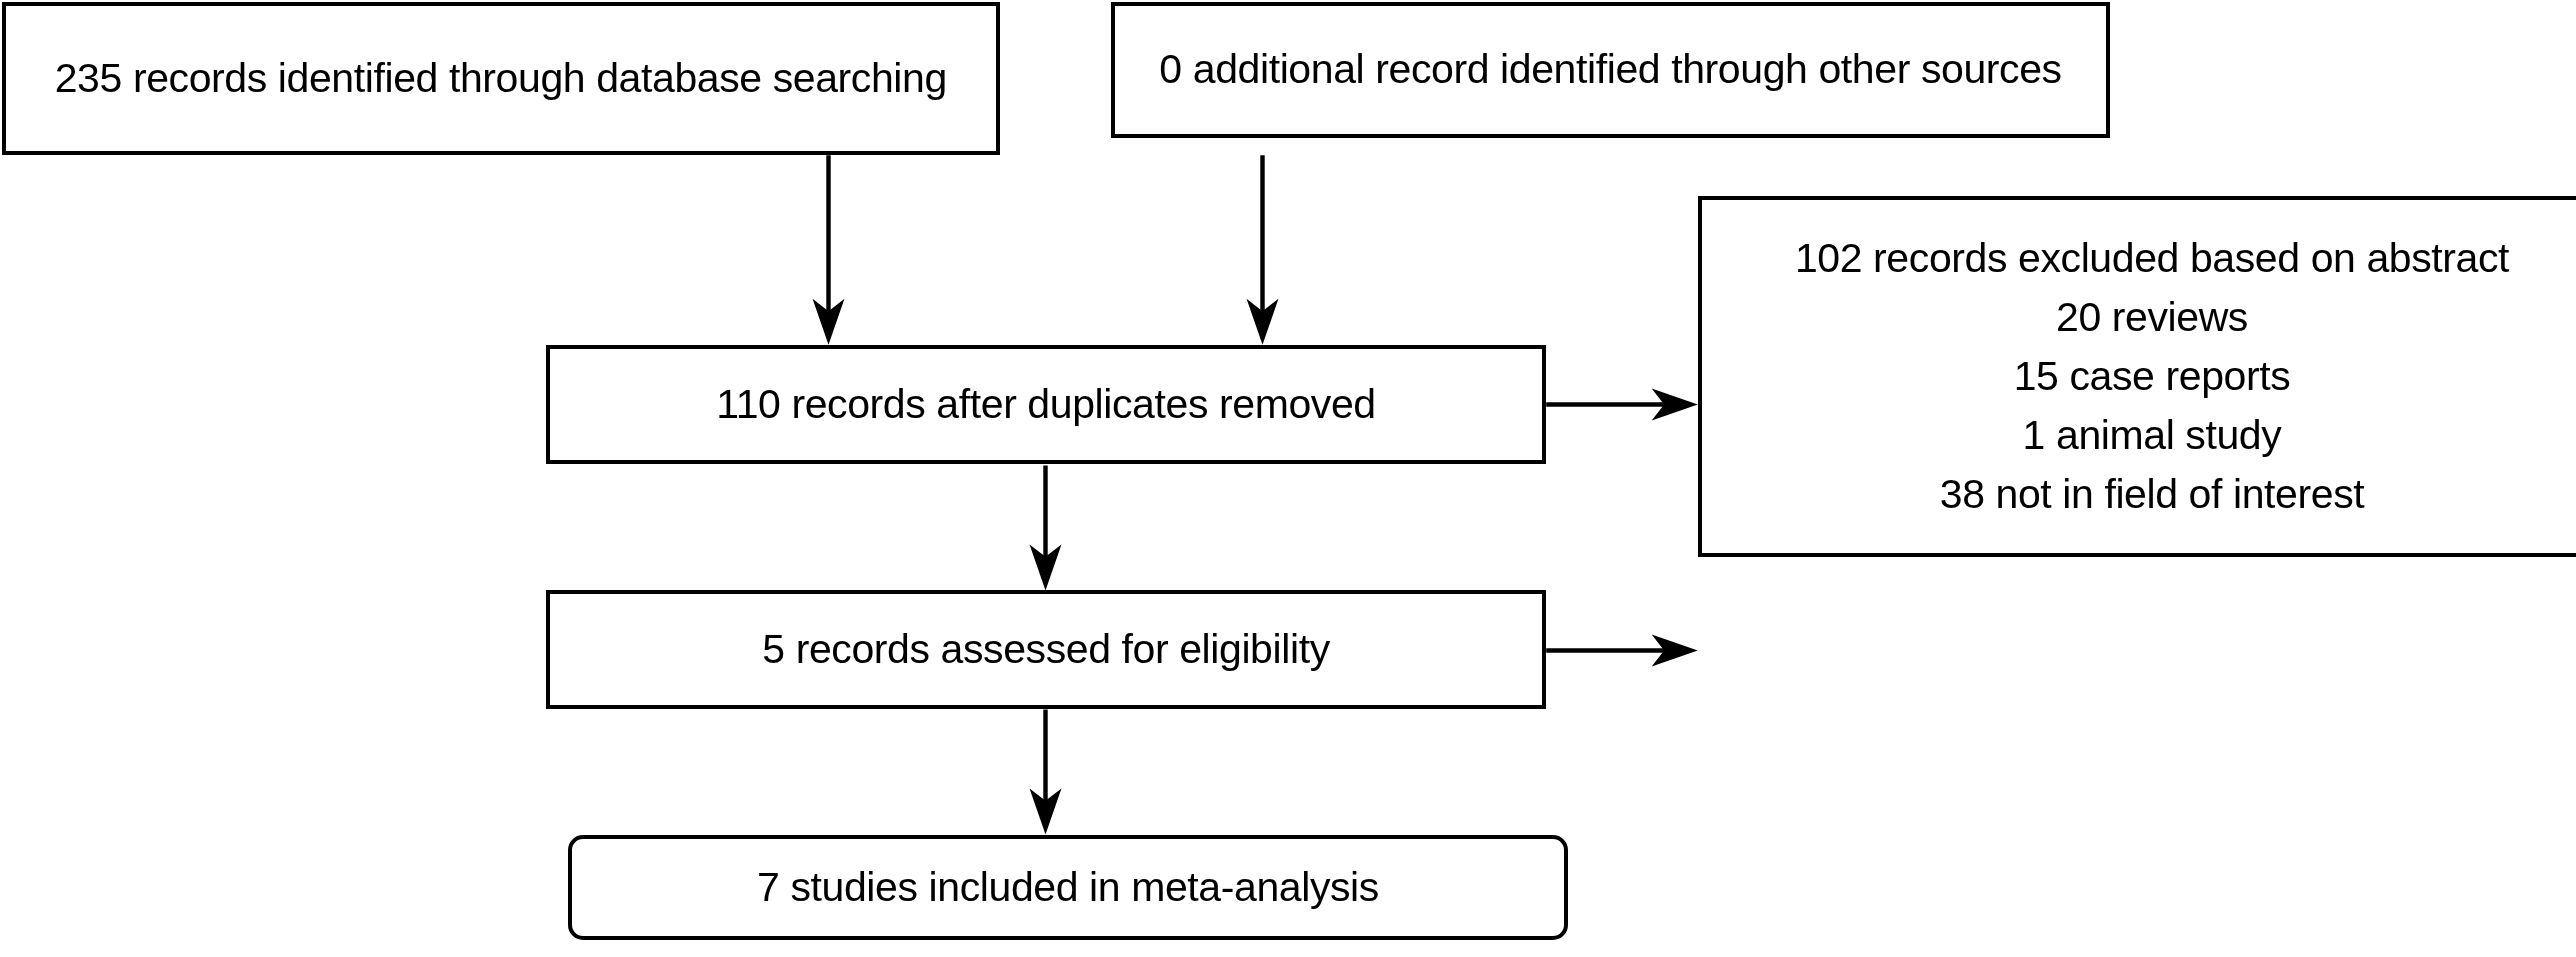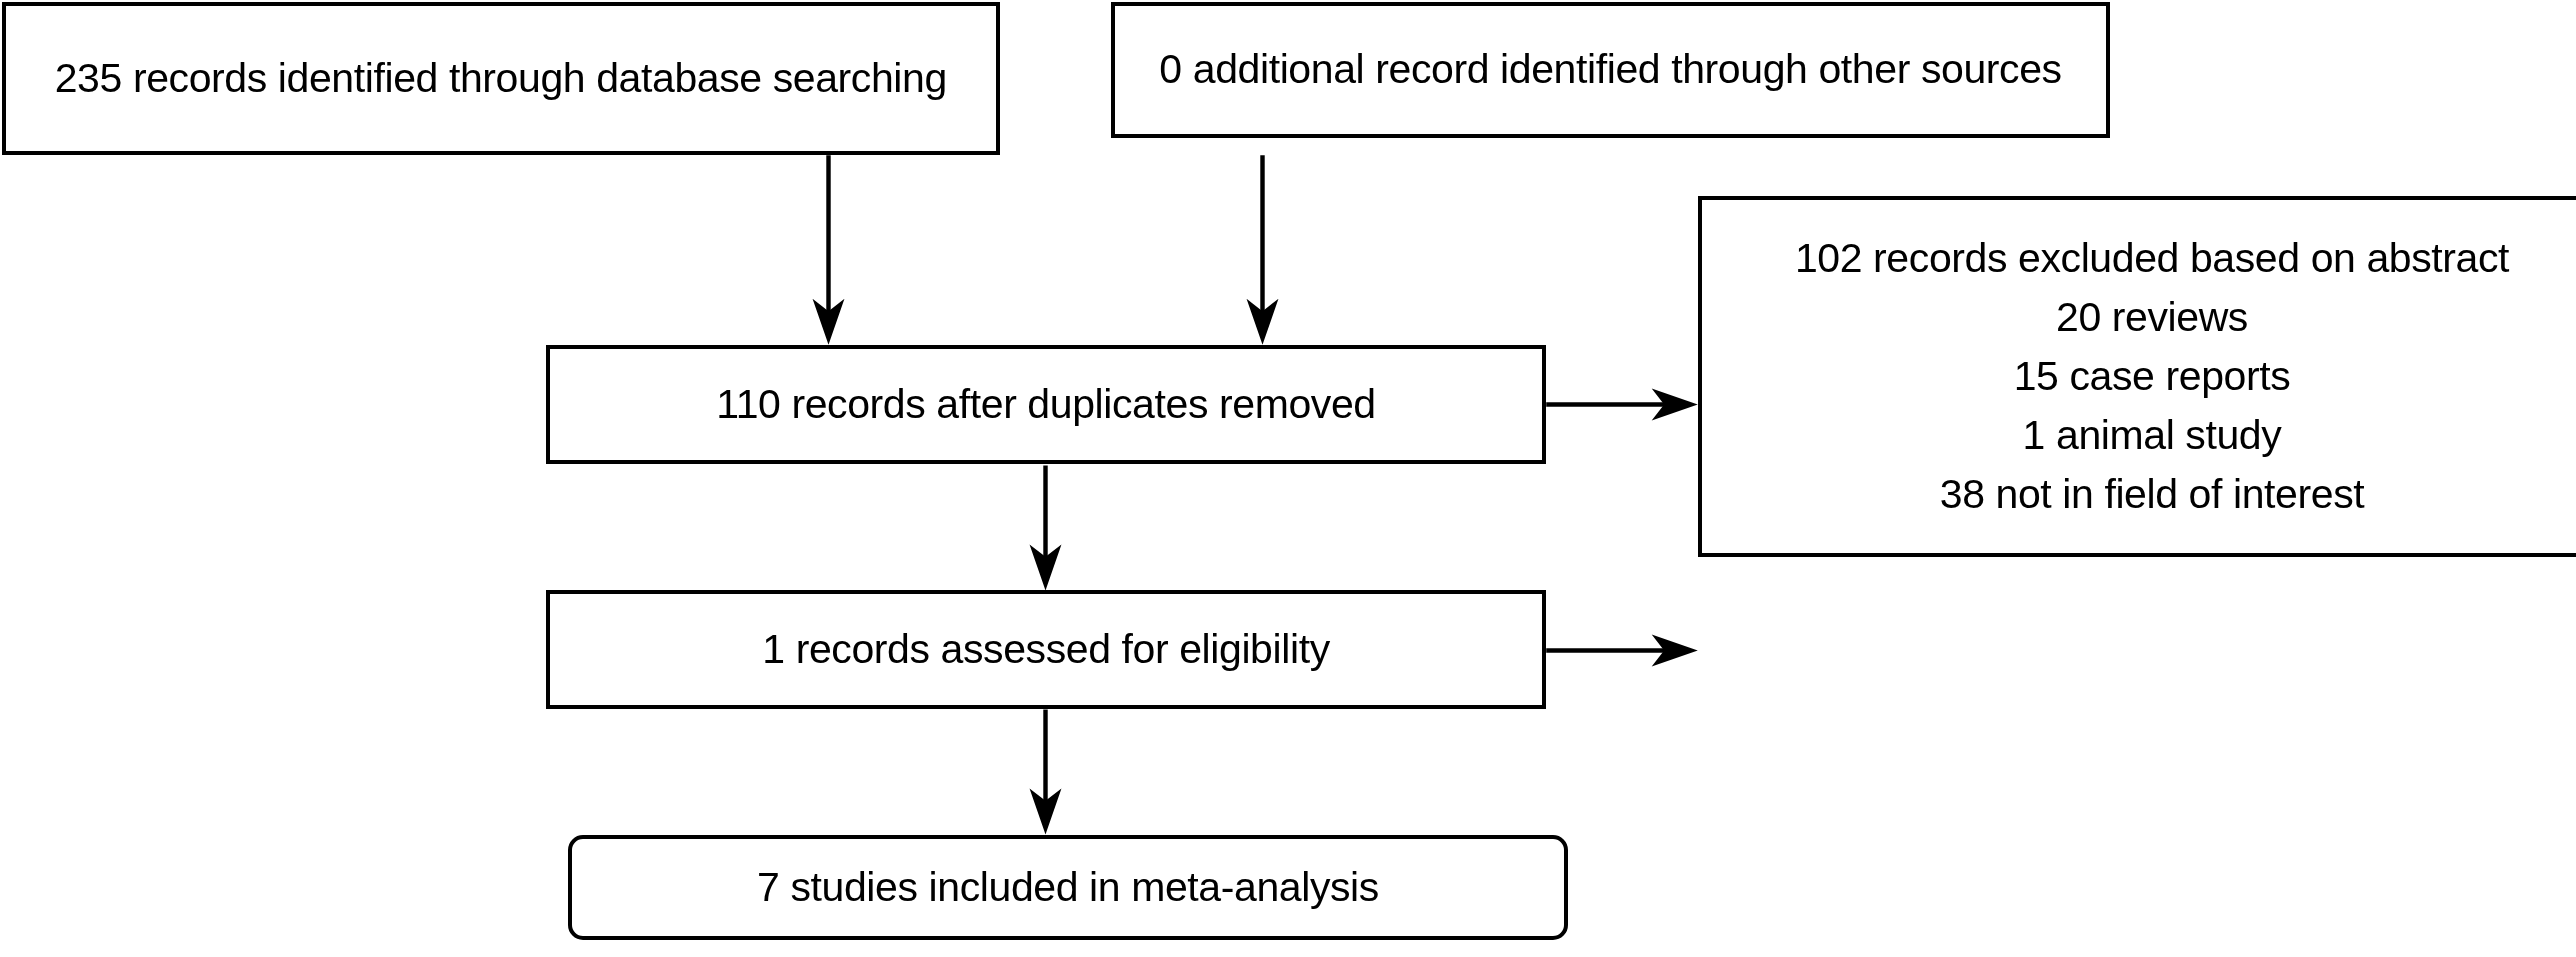--- a/index.html
+++ b/index.html
@@ -82,21 +82,21 @@
 
   <div class="flow-box box-excluded multiline">
     <div class="box-line">102 records excluded based on abstract</div>
     <div class="box-line">20 reviews</div>
     <div class="box-line">15 case reports</div>
     <div class="box-line">1 animal study</div>
     <div class="box-line">38 not in field of interest</div>
   </div>
 
   <div class="flow-box box-assessed">
-    <div class="box-text">1 records assessed for eligibility</div>
+    <div class="box-text">5 records assessed for eligibility</div>
   </div>
 
 
   <div class="flow-box box-included">
     <div class="box-text">7 studies included in meta-analysis</div>
   </div>
 
   <svg class="arrow arrow-a1" width="39" height="190" viewBox="0 0 44 214">
     <line x1="22" y1="0" x2="22" y2="178"></line>
     <path d="M22 214 L4 162 L22 176 L40 162 Z"></path>

